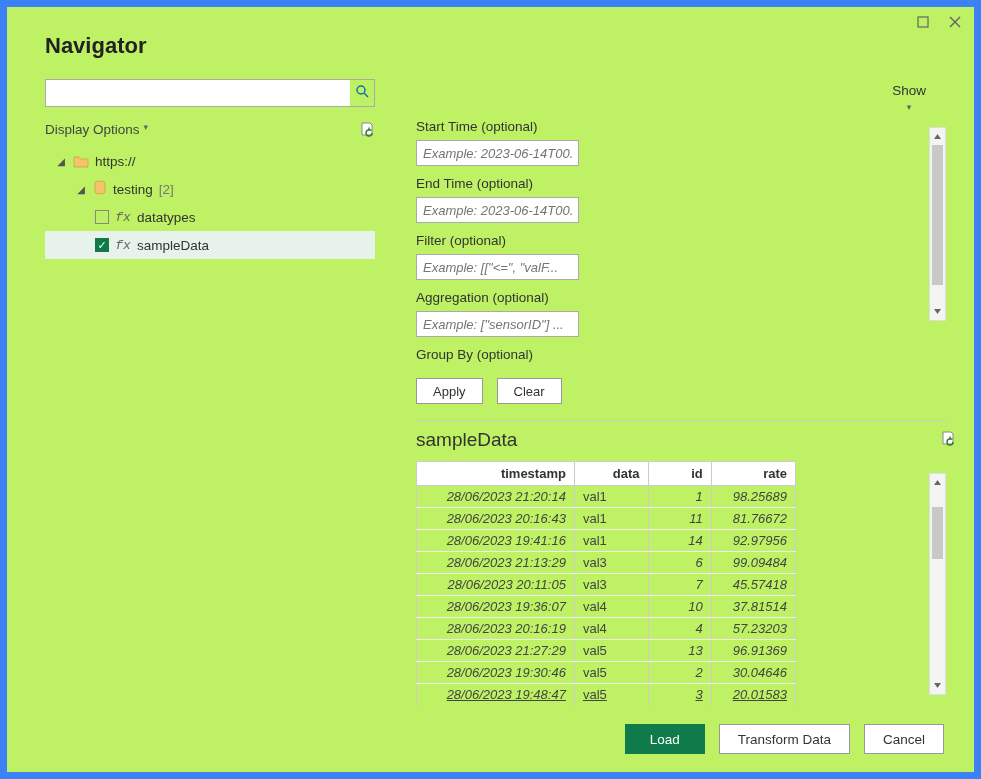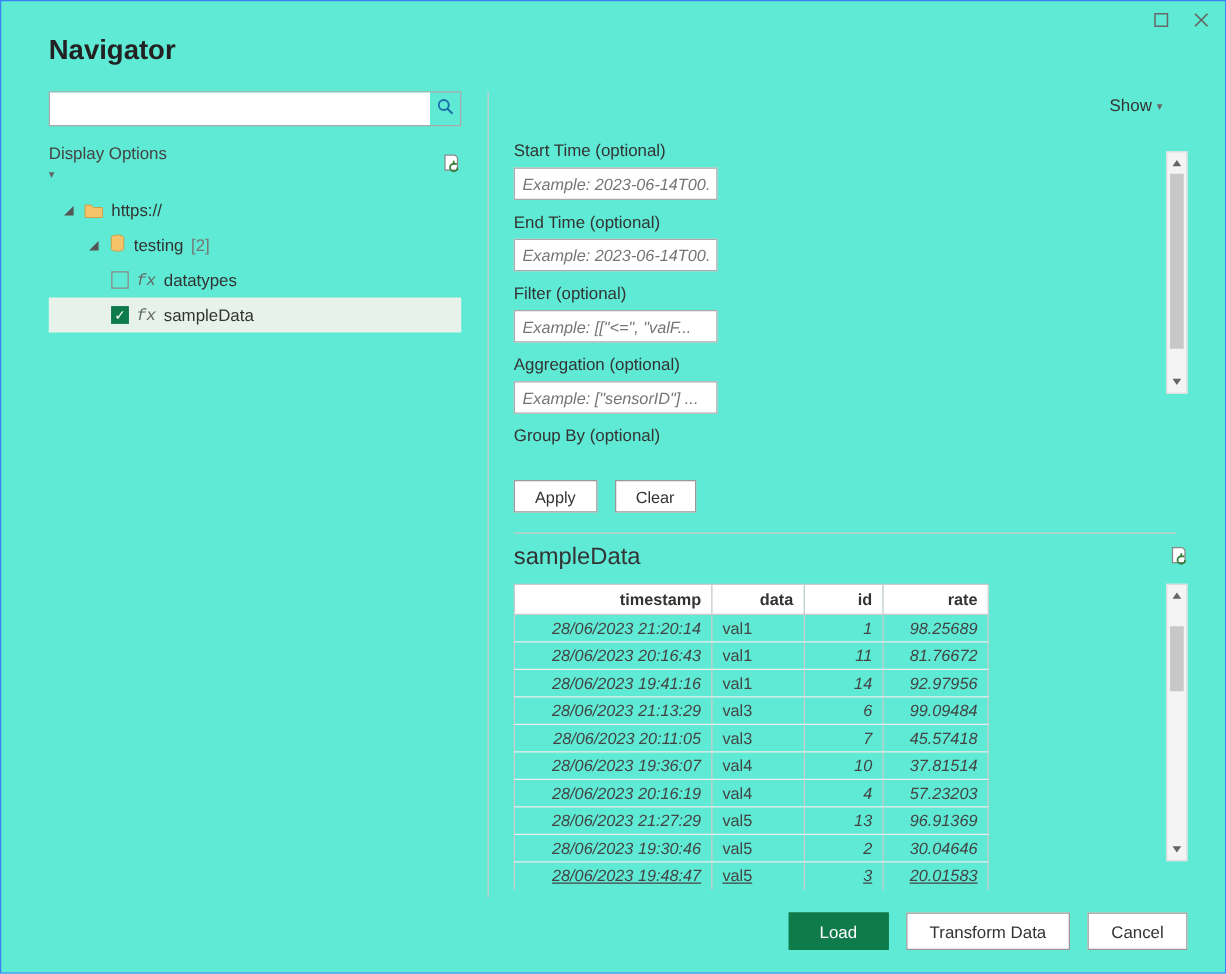--- a/index.html
+++ b/index.html
@@ -1,22 +1,22 @@
 <!DOCTYPE html>
 <html><head>
 <meta charset="utf-8">
 <style>
   * { box-sizing: border-box; }
   html, body { margin: 0; padding: 0; font-family: "Segoe UI", Arial, sans-serif; background: #fff; }
   .window {
     position: relative;
     width: 981px;
     height: 779px;
-    border: 1px solid #3b82f6;
-    background: #5eead4;
+    border: 7px solid #3b82f6;
+    background: #bef264;
     overflow: hidden;
   }
   .titlebar-controls {
     position: absolute;
     top: 6px;
     right: 10px;
     display: flex;
     gap: 14px;
   }
   .titlebar-controls .ctrl {
@@ -63,21 +63,21 @@
   .display-options-row {
     display: flex;
     align-items: center;
     justify-content: space-between;
     width: 330px;
     margin-top: 14px;
     color: #444;
     font-size: 13.5px;
   }
   .display-options-btn {
-    display: flex; gap: 4px; cursor: default; flex-direction: column;
+    display: flex; gap: 4px; cursor: default;
   }
   .caret-down-sm {
     font-size: 9px; color: #666;
   }
   .refresh-icon {
     position: relative; width: 16px; height: 16px;
   }
   .tree {
     margin-top: 10px;
     width: 330px;
@@ -108,40 +108,40 @@
     flex: 1;
     position: relative;
     padding-left: 20px;
     display: flex;
     flex-direction: column;
   }
   .show-row {
     position: absolute;
     top: 4px; right: 30px;
     display: flex; align-items:center; gap:4px;
-    color:#333; font-size:13.5px;
+    color:#333; font-size:13.5px;flex-direction:column;
   }
   .params {
     margin-top: 36px;
     display:flex; flex-direction:column; gap:6px;
     font-size: 13.5px;
     color:#333;
   }
   .param-label { margin-top:4px; }
   .param-input {
     width: 163px;
     height: 26px;
     border: 1px solid #aaa;
     padding: 0 6px;
     font-size: 13px;
     font-style: italic;
     color:#777;
     background:#fff;
   }
-  .btn-row { display:flex; gap:14px; margin-top:22px; }
+  .btn-row { display:flex; gap:14px; margin-top:10px; }
   .btn-sm {
     border:1px solid #999;
     background:#fff;
     height:26px;
     padding: 0 16px;
     font-size:13px;
     color:#333;
     cursor:default;
   }
   .hr { border:none; border-top:1px solid #ccc; margin:16px 0 8px 0; width: 530px; }

